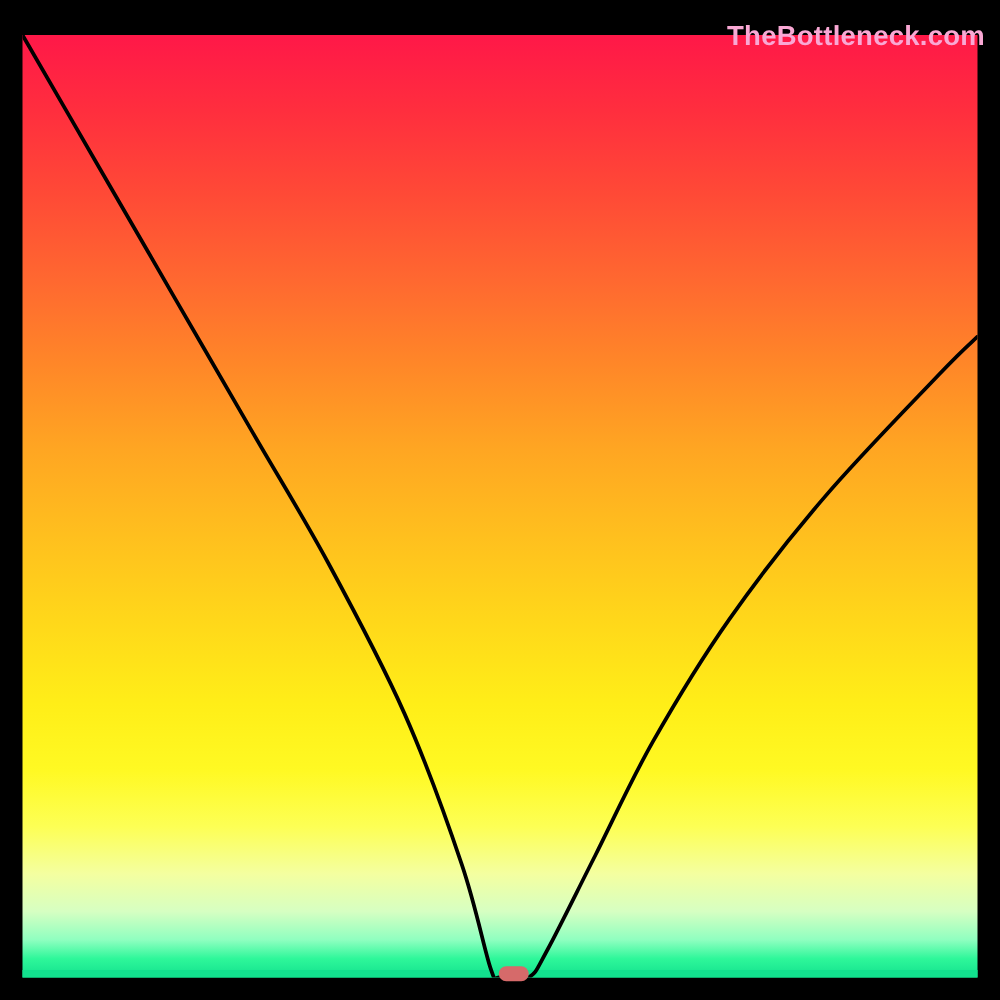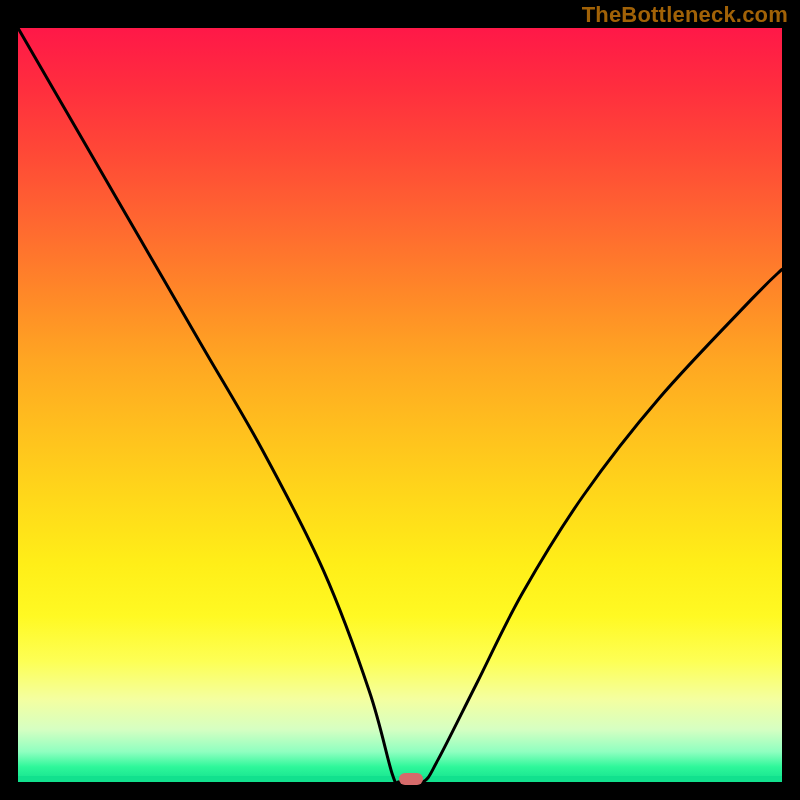--- a/index.html
+++ b/index.html
@@ -12,23 +12,23 @@
     overflow: hidden;
   }
   .frame {
     position: relative;
     width: 800px;
     height: 800px;
     background: #000;
   }
   .watermark {
     position: absolute;
-    top: 2px;
+    top: 16px;
     right: 12px;
-    color: #a16207;
+    color: #f9a8d4;
     font-size: 22px;
     font-weight: 600;
     letter-spacing: 0.2px;
     z-index: 4;
   }
   .plot-area {
     position: absolute;
     left: 18px;
     top: 28px;
     width: 764px;

